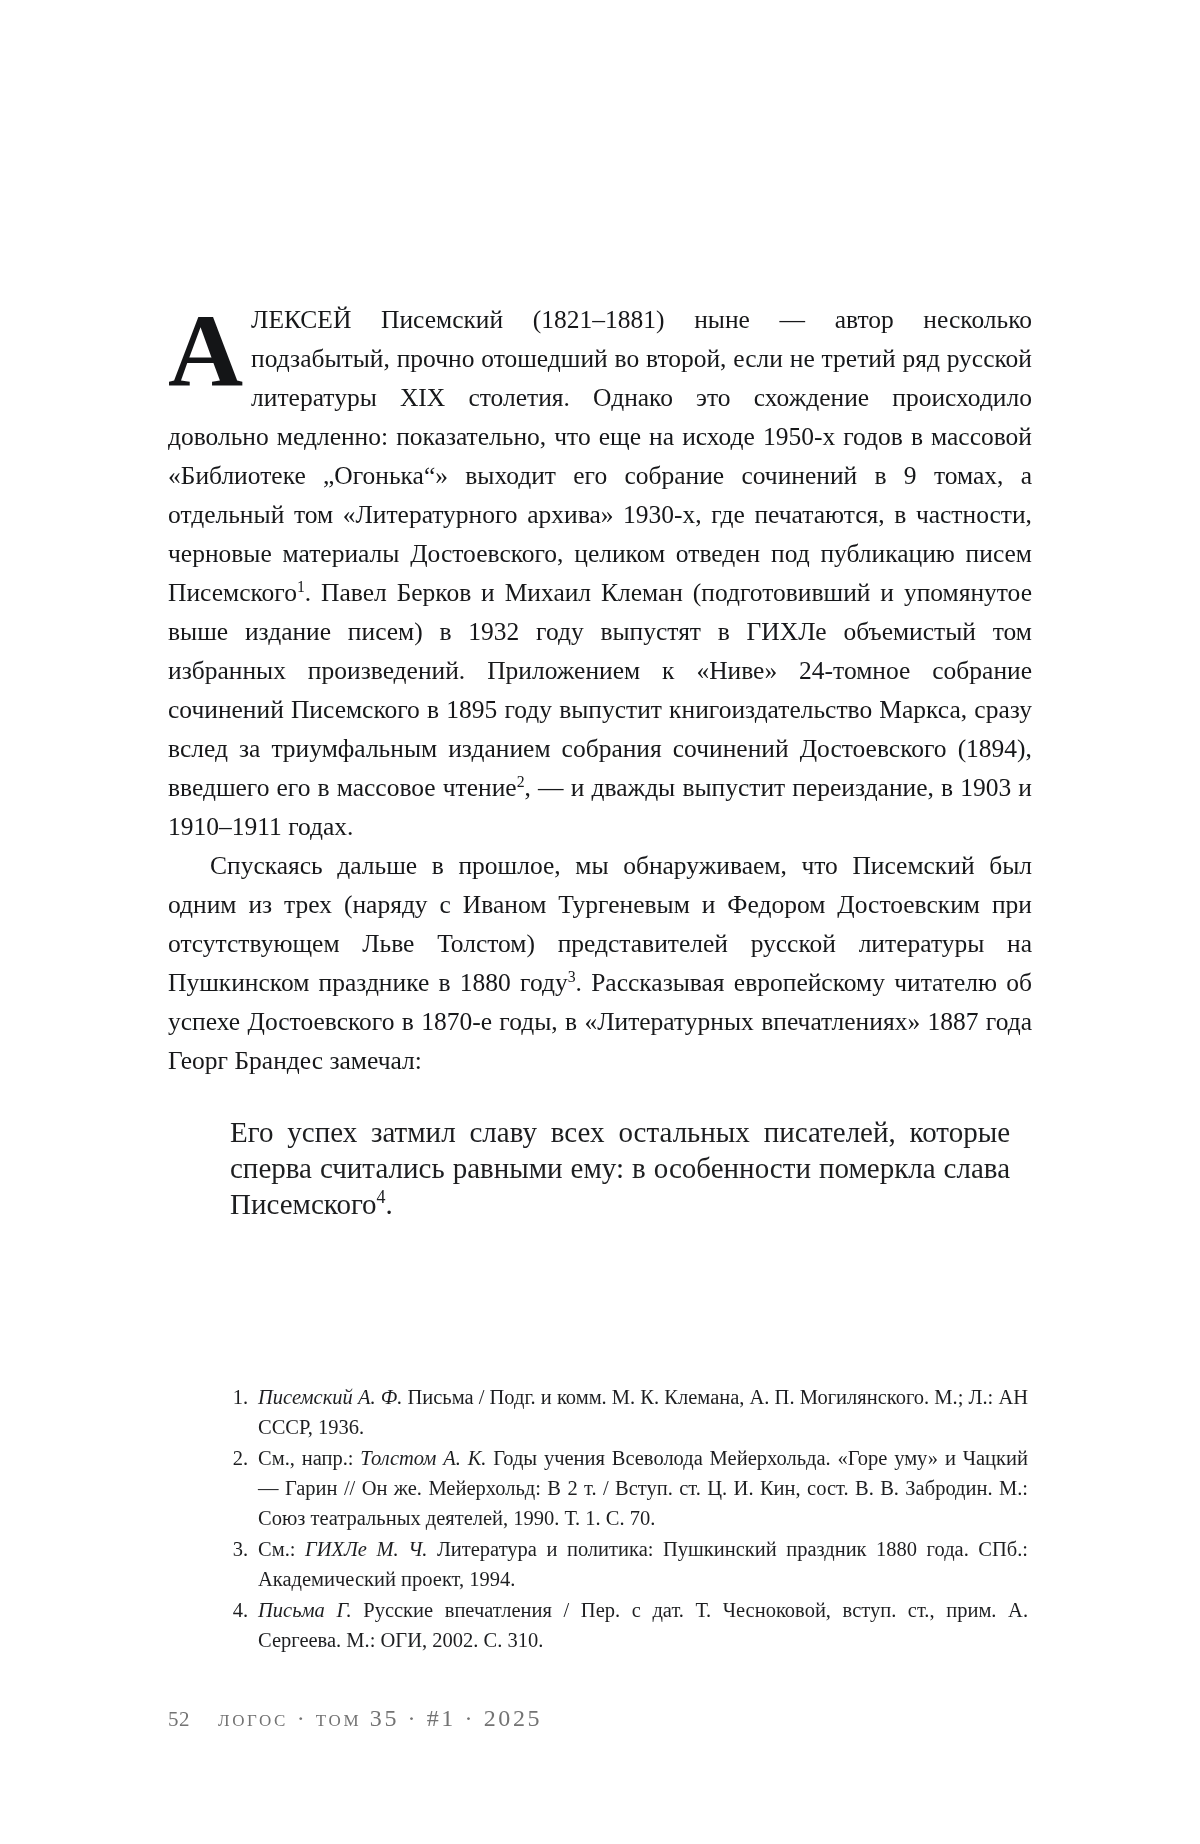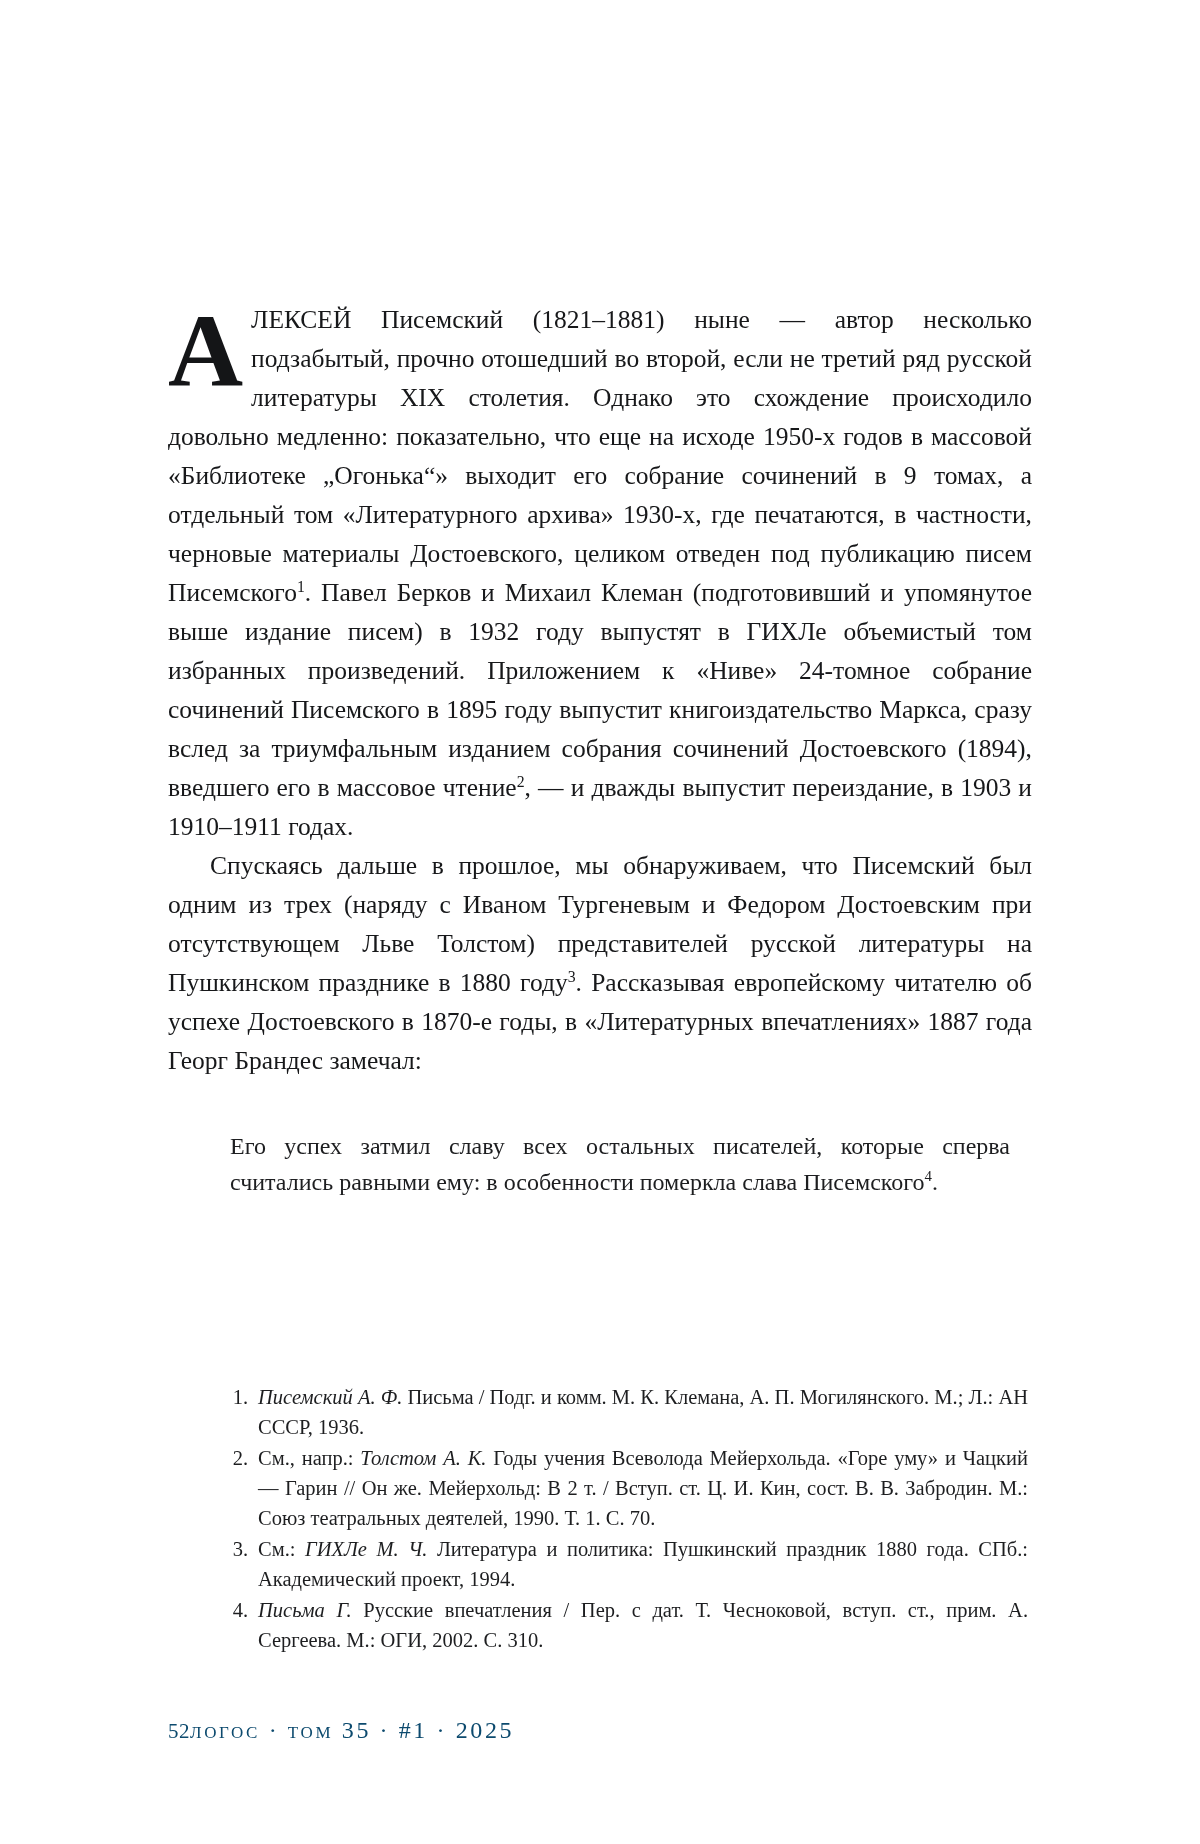--- a/index.html
+++ b/index.html
@@ -49,23 +49,23 @@
     font-weight: 700;
     padding: 6px 8px 0 0;
     margin-top: 2px;
     color: #141517;
   }
   .indent {
     text-indent: 42px;
     font-family: Liberation Serif, serif;
   }
   .quote {
-    margin: 48px 0 0 62px;
+    margin: 34px 0 0 62px;
     width: 780px;
-    font-size: 24px;
+    font-size: 29px;
     line-height: 36px;
     text-align: justify;
     color: #1d1e20;
     font-family: Liberation Serif, serif;
   }
   sup {
     font-size: 0.62em;
     vertical-align: super;
     line-height: 0;
   }
@@ -93,24 +93,25 @@
   .fn-text {
     flex: 1;
     text-align: justify;
   }
   .fn-text i {
     font-style: italic;
   }
   .footer {
     position: absolute;
     left: 168px;
-    bottom: 100px;
+    bottom: 112px;
     display: flex;
     align-items: baseline;
-    color: #0c4a6e;
+    gap: 28px;
+    color: #737373;
   }
   .folio {
     font-size: 21px;
     letter-spacing: 0.5px;
   }
   .running-title {
     font-size: 24px;
     letter-spacing: 2.6px;
     text-transform: lowercase;
     font-variant: small-caps;

